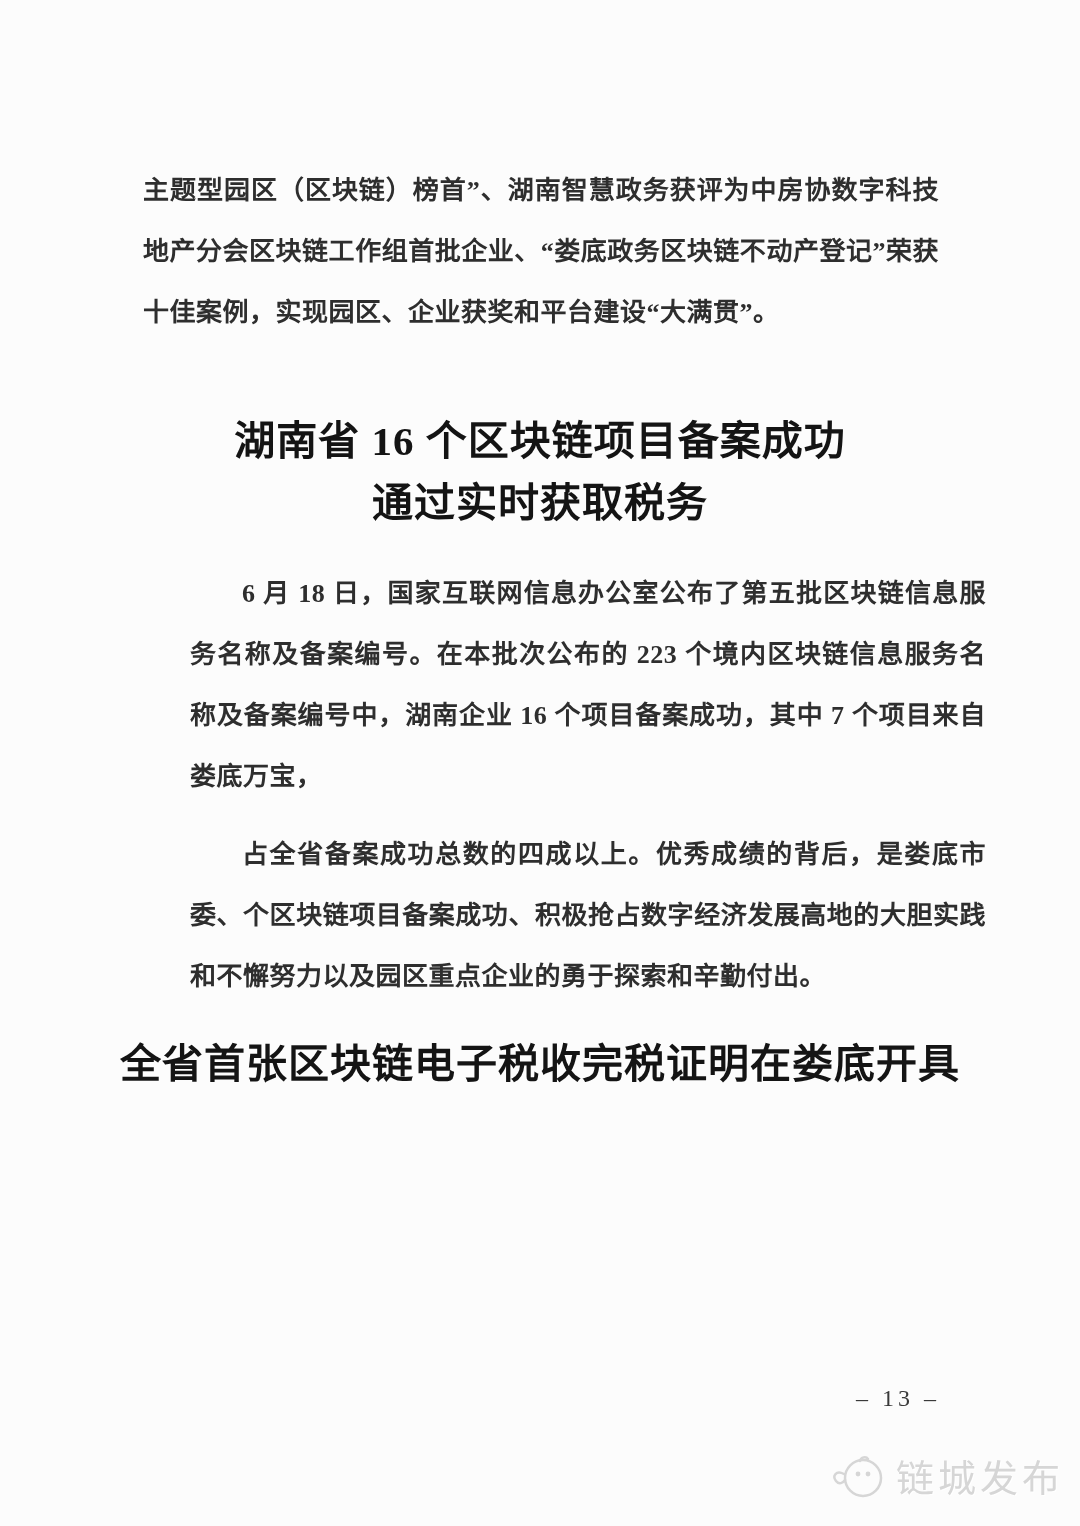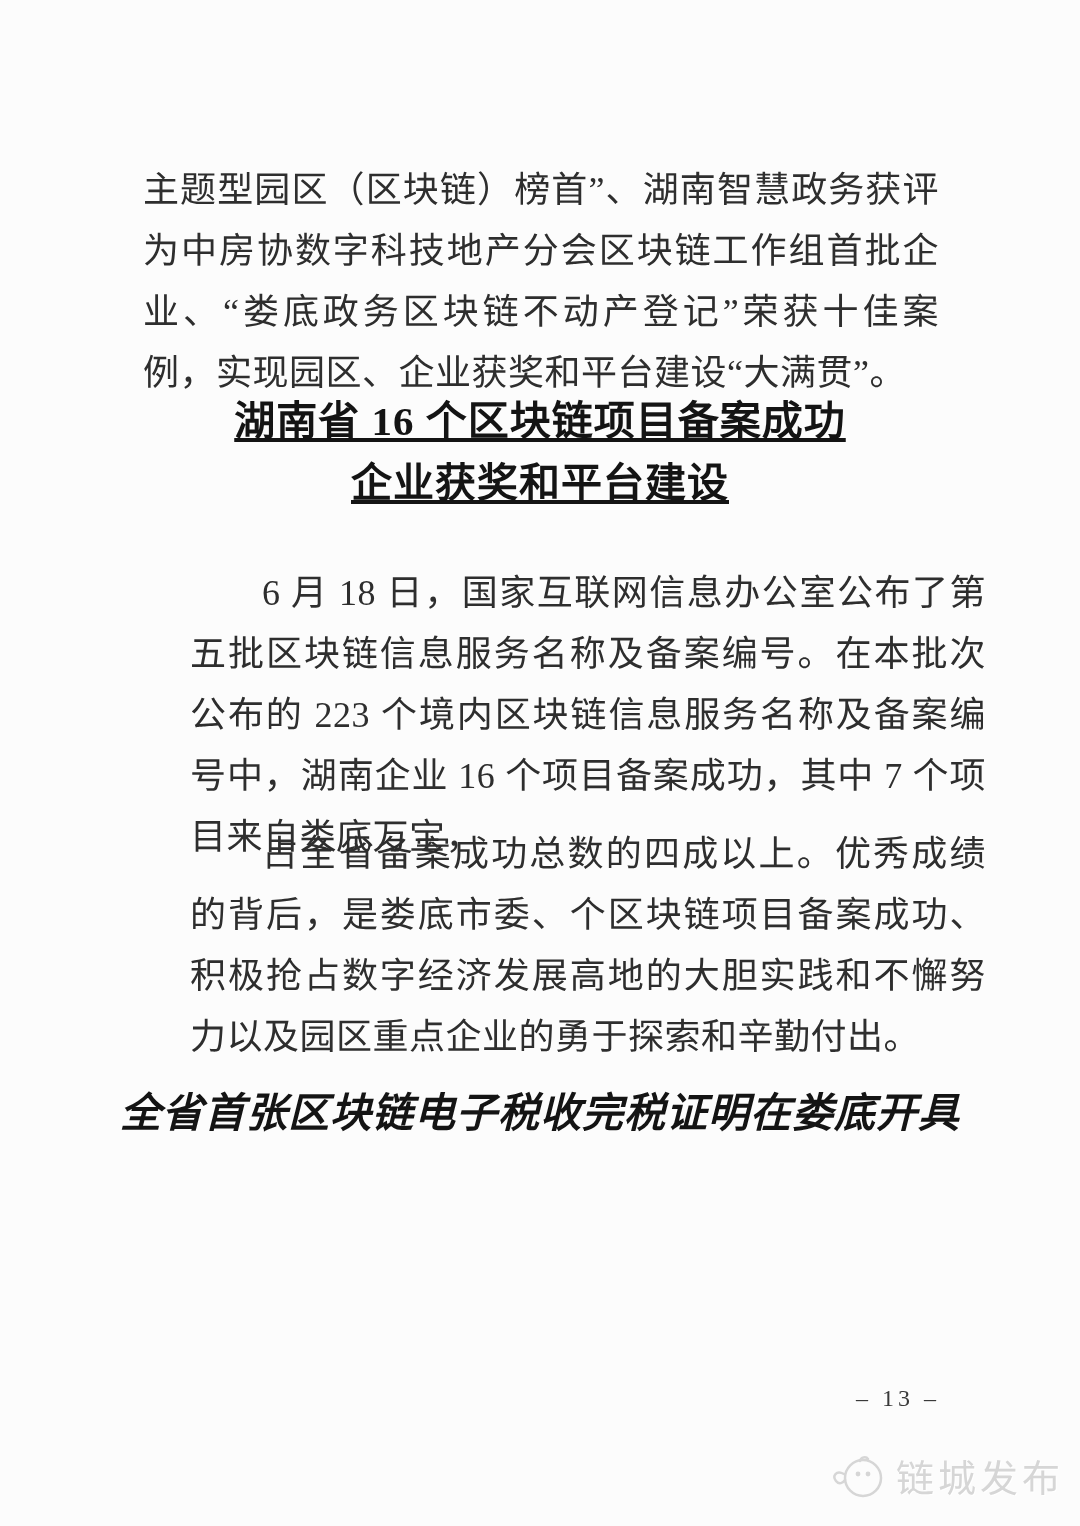--- a/index.html
+++ b/index.html
@@ -14,27 +14,28 @@
     background: #fcfcfc;
     overflow: hidden;
     font-family: "Liberation Serif", "DejaVu Serif", serif;
     color: #2e2e2e;
   }
   
   .para {
     position: absolute;
     left: 143px;
     width: 796px;
-    font-size: 36px;
+    font-size: 26px;
     line-height: 61px;
     letter-spacing: 0.5px;
     text-align: justify;
     text-justify: inter-character;
     color: #2e2e2e;
     margin: 0;
+    font-weight: bold;
   }
   .indent { text-indent: 2em; margin-left: 47px; }
 
   .para-intro   { top: 160px; }
   .para-p1      { top: 563px; }
   .para-p2      { top: 824px; }
   .para-p3      { top: 1162px; }
 
   
   .heading {
@@ -42,22 +43,22 @@
     left: 0;
     width: 1080px;
     text-align: center;
     font-weight: bold;
     color: #141414;
     font-size: 41px;
     line-height: 62px;
     letter-spacing: 1px;
     margin: 0;
   }
-  .heading-1 { top: 390px; text-decoration: underline; }
-  .heading-2 { top: 1082px; font-style: italic; }
+  .heading-1 { top: 410px; }
+  .heading-2 { top: 1033px; }
 
   
   .page-number {
     position: absolute;
     top: 1385px;
     right: 140px;
     font-size: 24px;
     letter-spacing: 4px;
     color: #3a3a3a;
   }
@@ -88,21 +89,21 @@
 </style>
 </head>
 <body>
 
 <div class="page">
 
   <p class="para para-intro">主题型园区（区块链）榜首”、湖南智慧政务获评为中房协数字科技地产分会区块链工作组首批企业、“娄底政务区块链不动产登记”荣获十佳案例，实现园区、企业获奖和平台建设“大满贯”。</p>
 
   <h1 class="heading heading-1">
     <span style="display:block">湖南省 16 个区块链项目备案成功</span>
-    <span style="display:block">企业获奖和平台建设</span>
+    <span style="display:block">通过实时获取税务</span>
   </h1>
 
   <p class="para para-p1 indent">6 月 18 日，国家互联网信息办公室公布了第五批区块链信息服务名称及备案编号。在本批次公布的 223 个境内区块链信息服务名称及备案编号中，湖南企业 16 个项目备案成功，其中 7 个项目来自娄底万宝，</p>
 
   <p class="para para-p2 indent">占全省备案成功总数的四成以上。优秀成绩的背后，是娄底市委、个区块链项目备案成功、积极抢占数字经济发展高地的大胆实践和不懈努力以及园区重点企业的勇于探索和辛勤付出。</p>
 
   <h1 class="heading heading-2">
     <span style="display:block">全省首张区块链电子税收完税证明在娄底开具</span>
   </h1>
 

